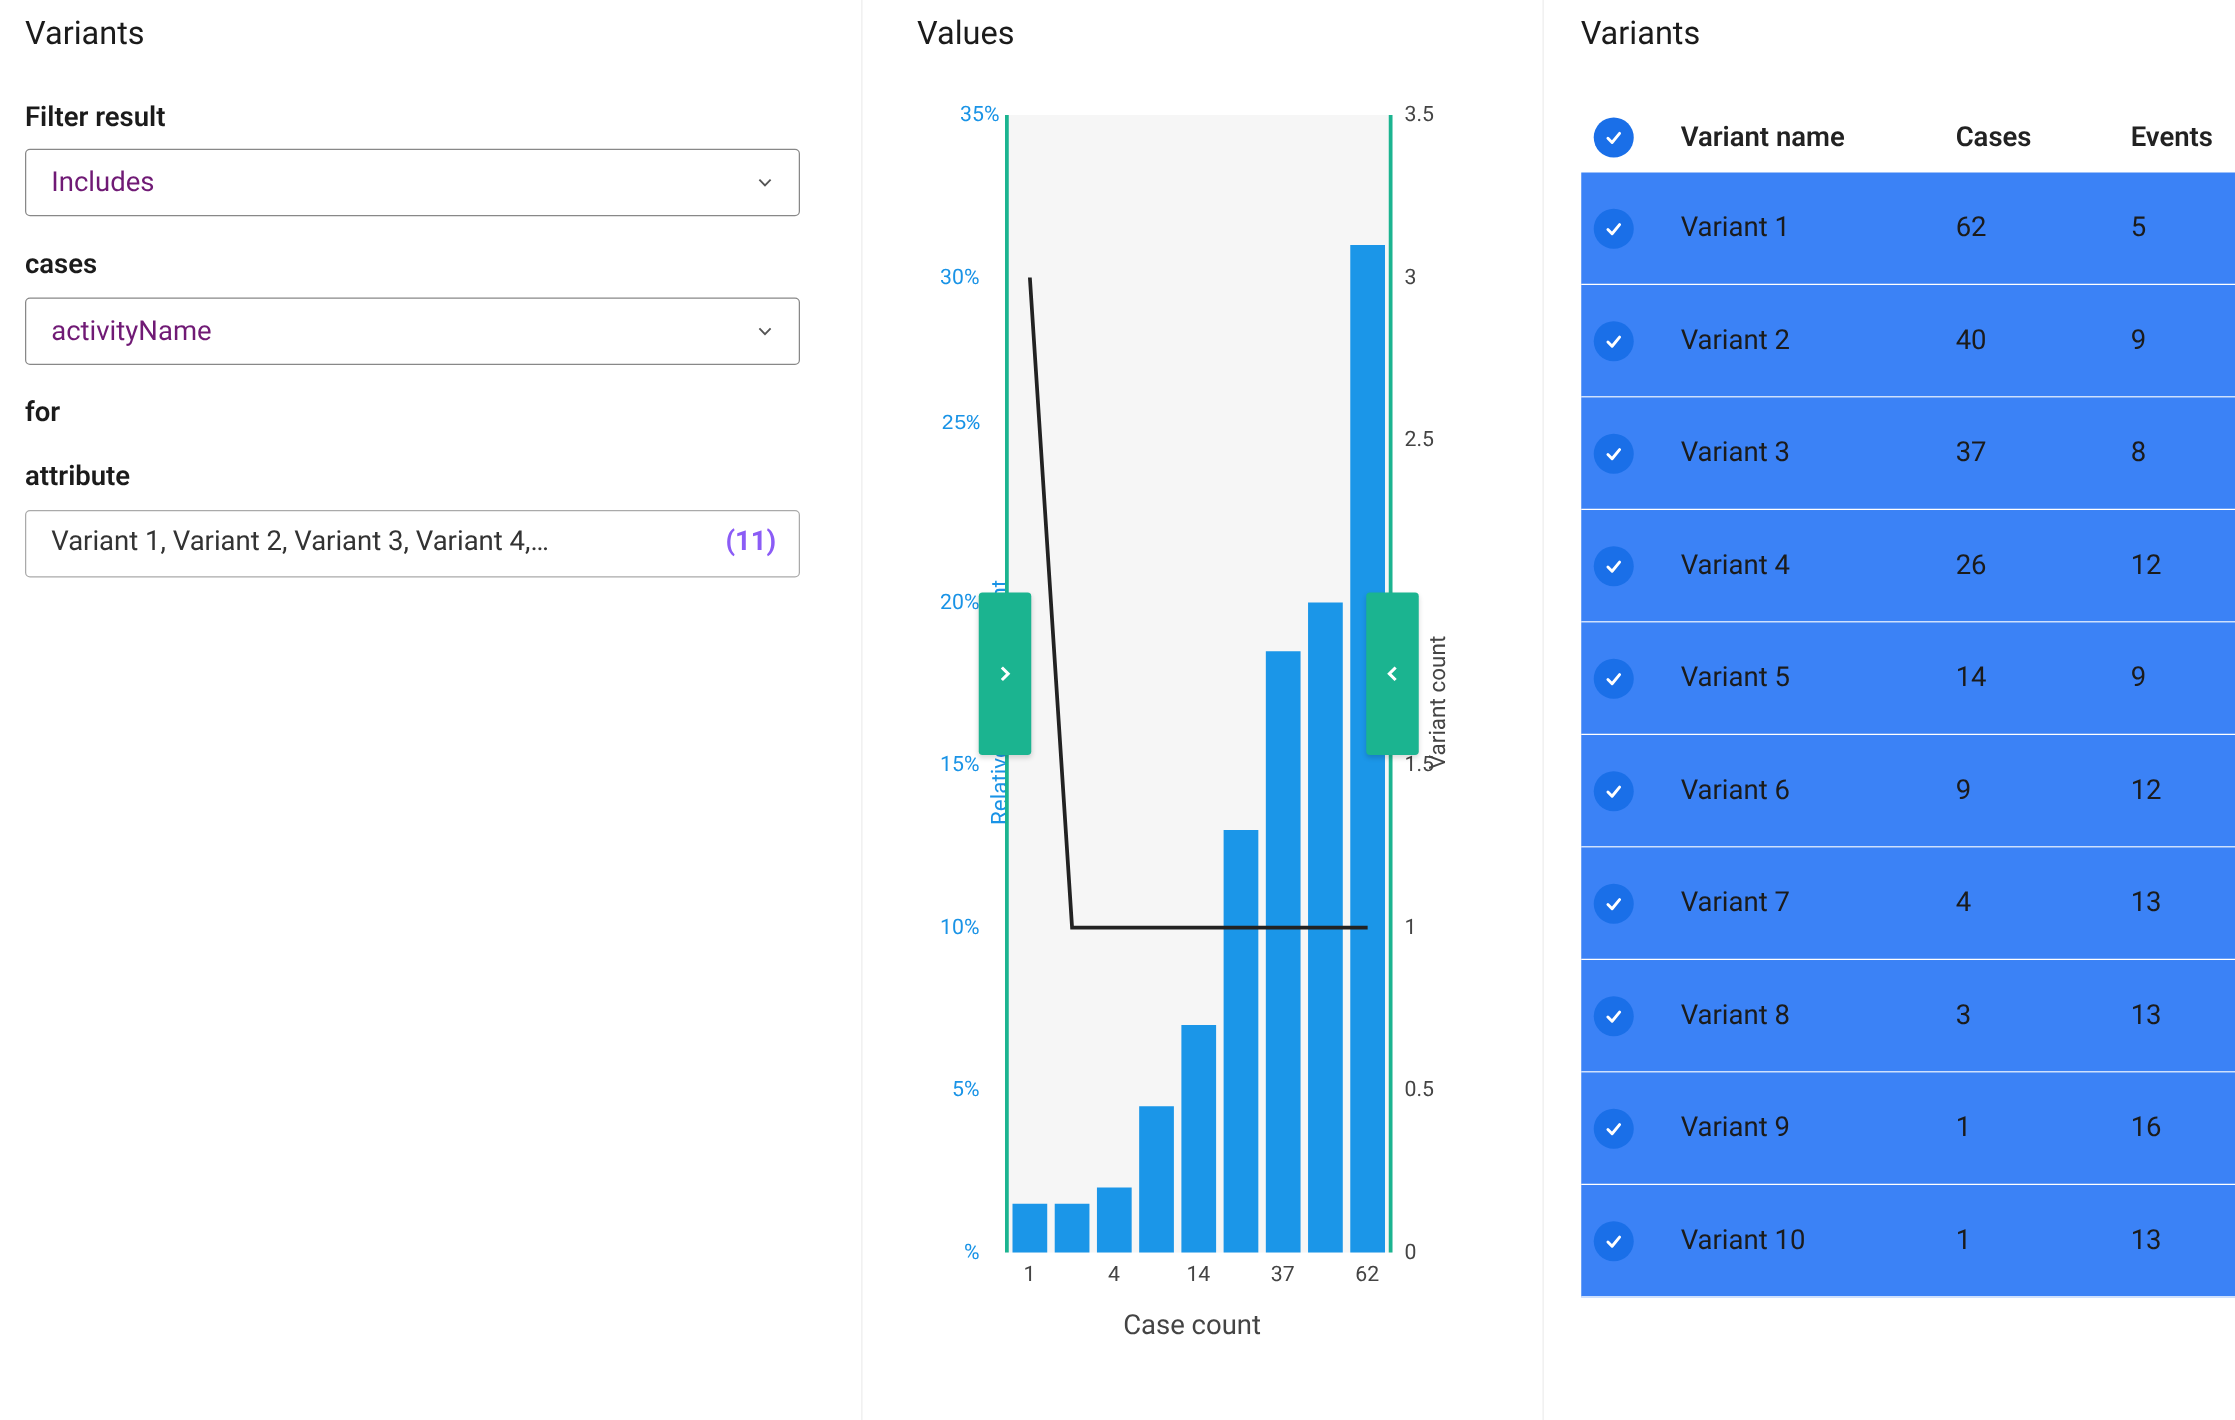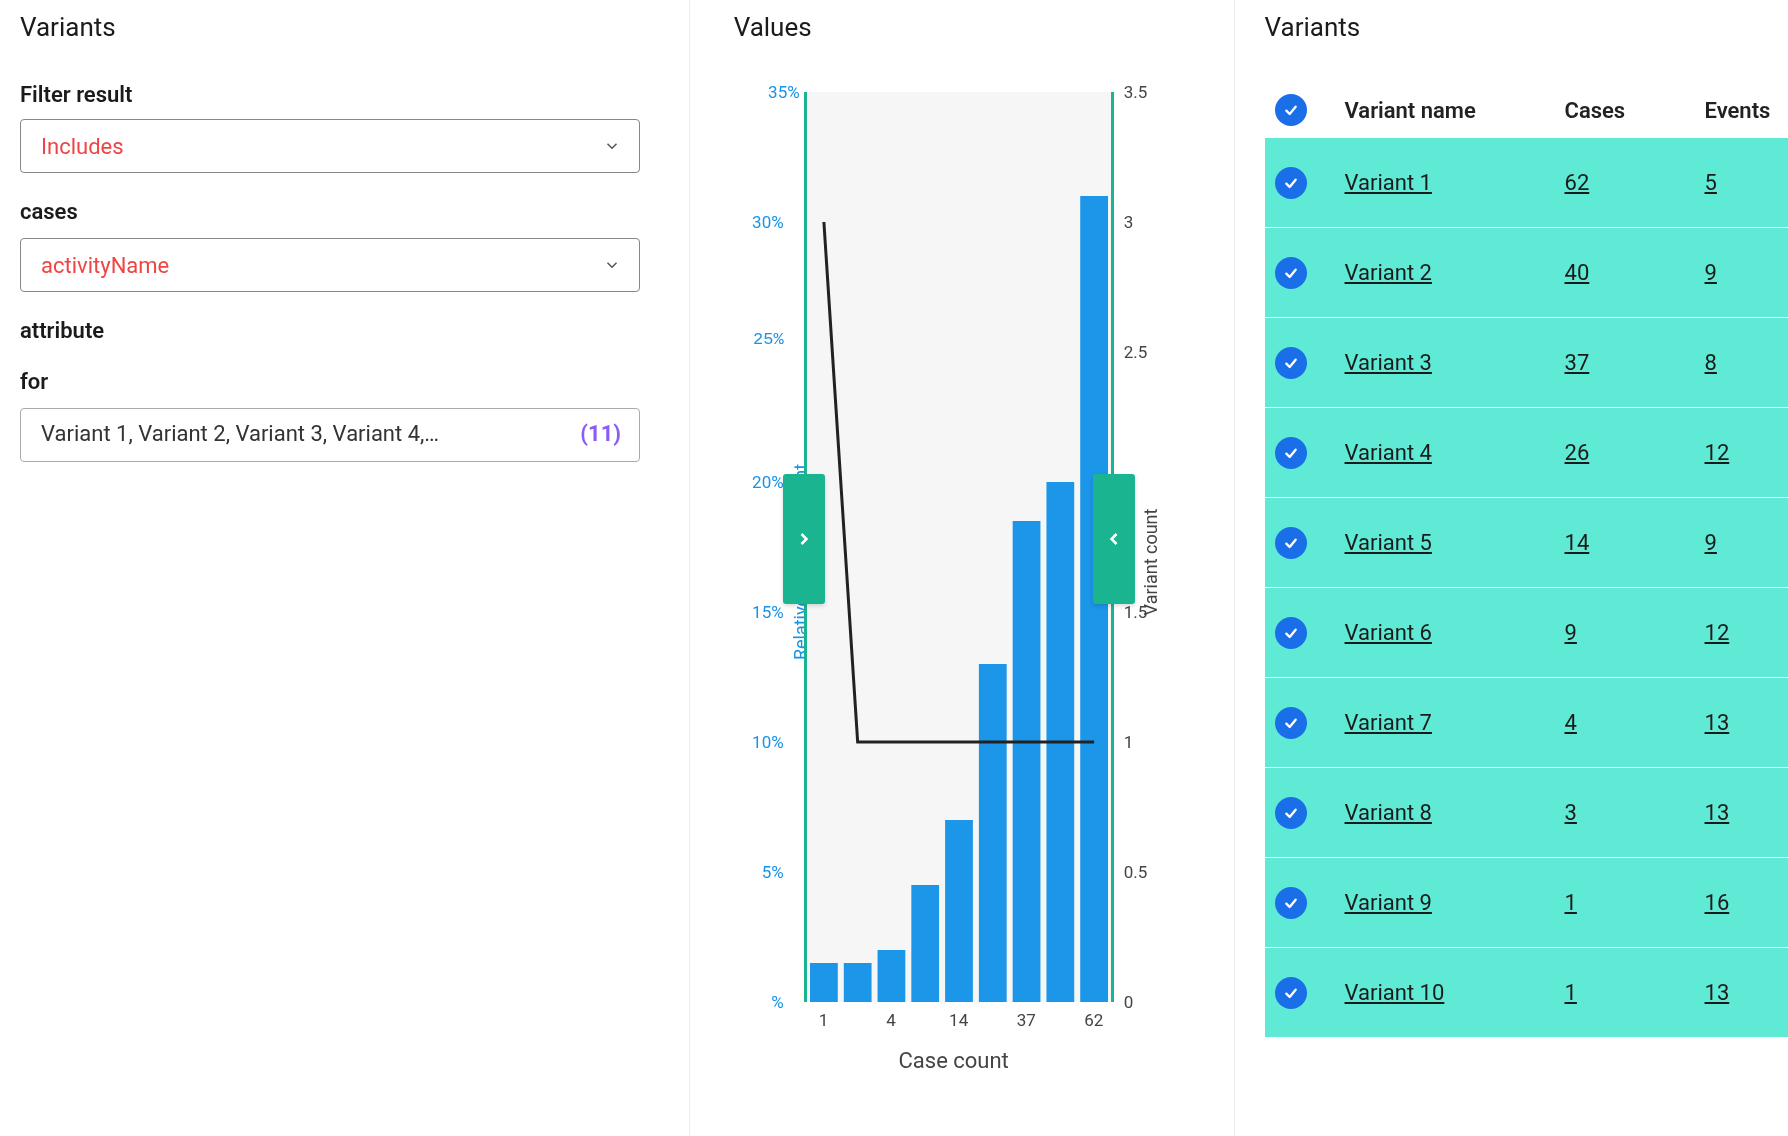--- a/index.html
+++ b/index.html
@@ -55,21 +55,21 @@
     max-width: 100%;
     height: 54px;
     border: 1px solid #888;
     border-radius: 4px;
     background: #fff;
     display: flex;
     align-items: center;
     justify-content: space-between;
     padding: 0 18px 0 20px;
     font-size: 22px;
-    color: #ef4444;
+    color: #701a75;
     cursor: pointer;
   }
   .select .chev {
     width: 18px; height: 18px;
     display: flex; align-items: center; justify-content: center;
     color: #555;
   }
   .select .chev svg { width: 18px; height: 18px; }
   .multi {
     width: 620px;
@@ -174,23 +174,22 @@
   }
   .tbl-head {
     font-weight: 600;
     font-size: 22px;
     color: #222;
     min-height: 56px;
     border-bottom: none;
   }
   .tbl-row {
     font-size: 22px;
-    background: #5eead4;
+    background: #3b82f6;
     border-bottom: 1px solid #fff;
-    text-decoration: underline;
   }
   .chk {
     width: 32px; height: 32px;
     border-radius: 50%;
     background: #1a6fe8;
     display: flex; align-items: center; justify-content: center;
     color: #fff;
     cursor: pointer;
   }
   .chk svg { width: 16px; height: 16px; display:block; }
@@ -218,23 +217,23 @@
 
     <div class="select">
       <span>activityName</span>
       <span class="chev">
         <svg viewBox="0 0 24 24" fill="none" stroke="currentColor" stroke-width="2">
             <polyline points="6 9 12 15 18 9"></polyline>
           </svg>
       </span>
     </div>
 
+    <div class="sublabel">for</div>
+
     <div class="sublabel">attribute</div>
-
-    <div class="sublabel">for</div>
     <div class="multi">
       <span>Variant 1, Variant 2, Variant 3, Variant 4,…</span>
       <span class="count">(11)</span>
     </div>
   </div>
 
   <div class="panel mid">
     <h2 class="panel-title">Values</h2>
 
     <div class="chart-wrap" id="chart-wrap" style="height: 960px;">

